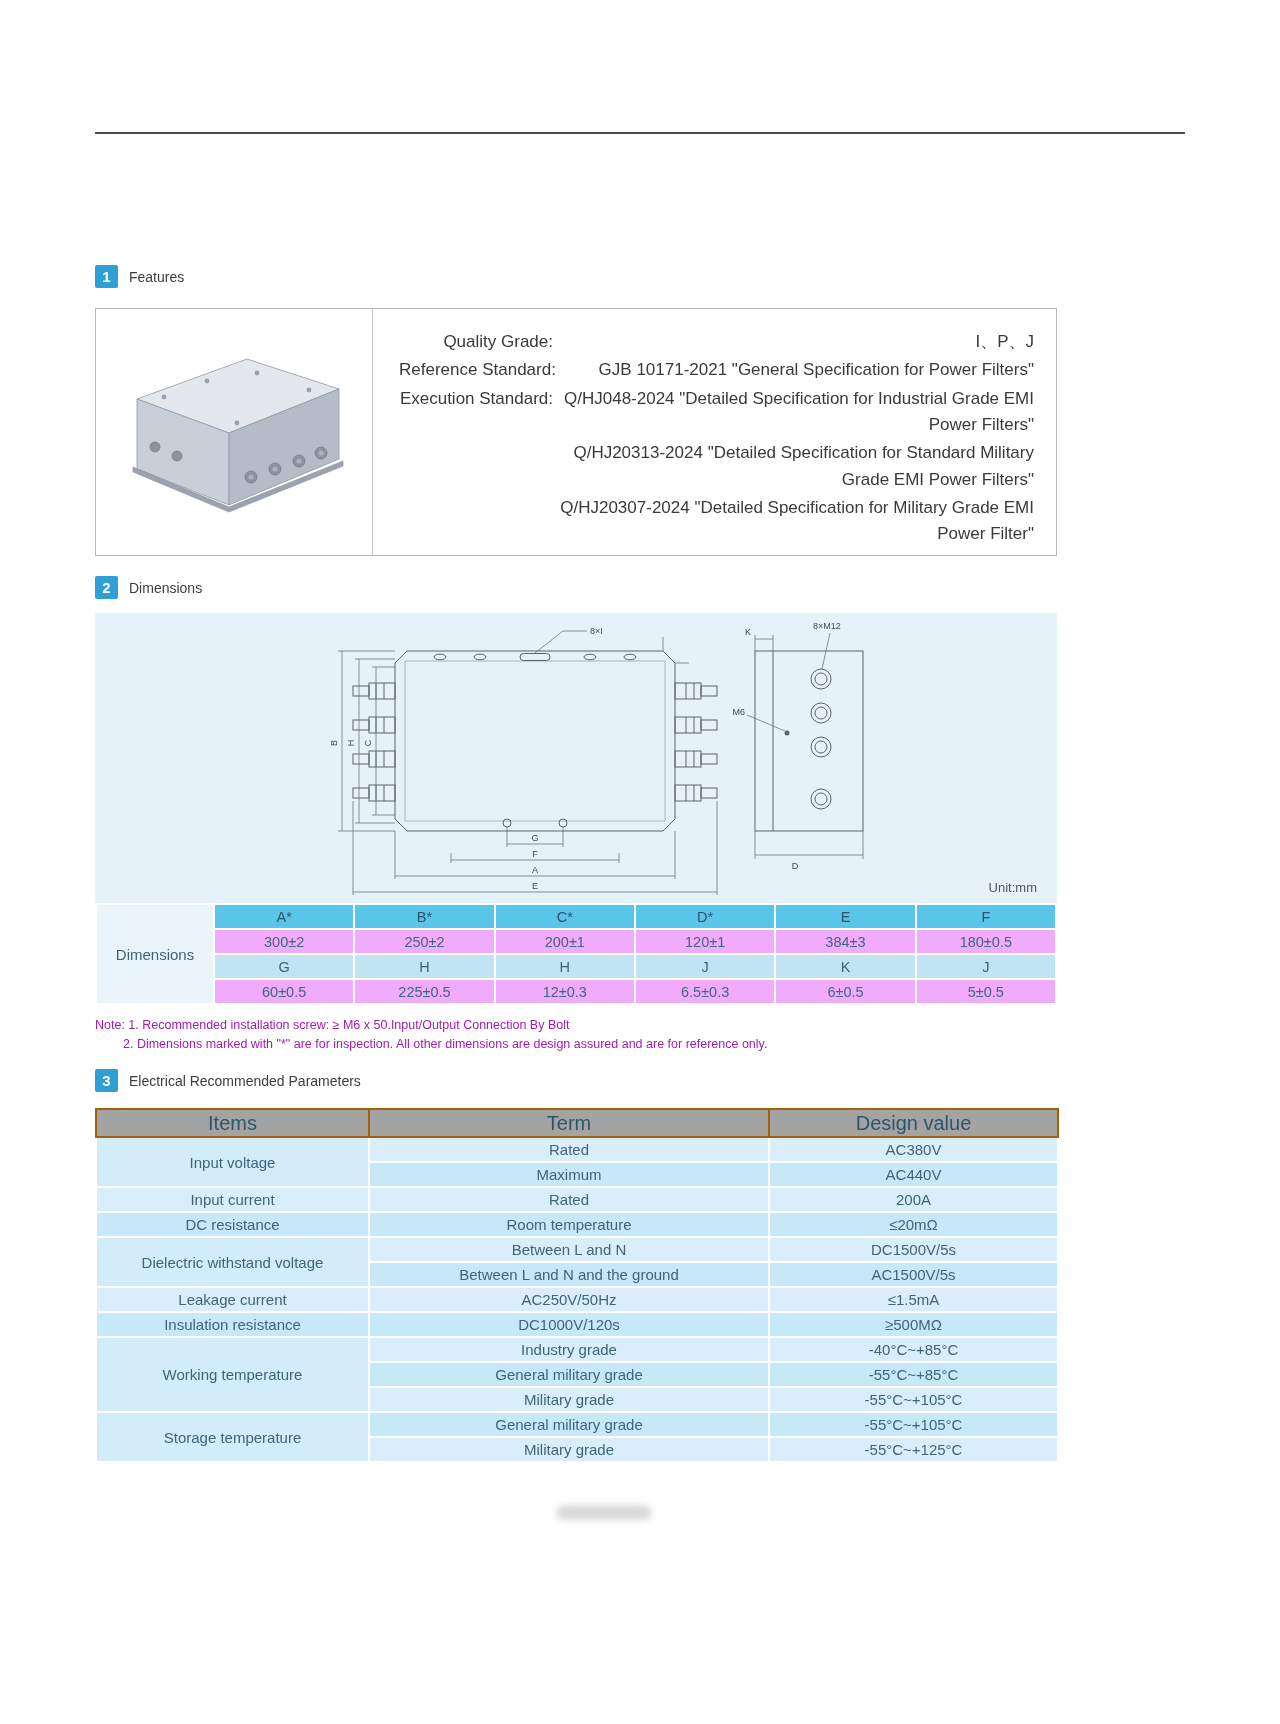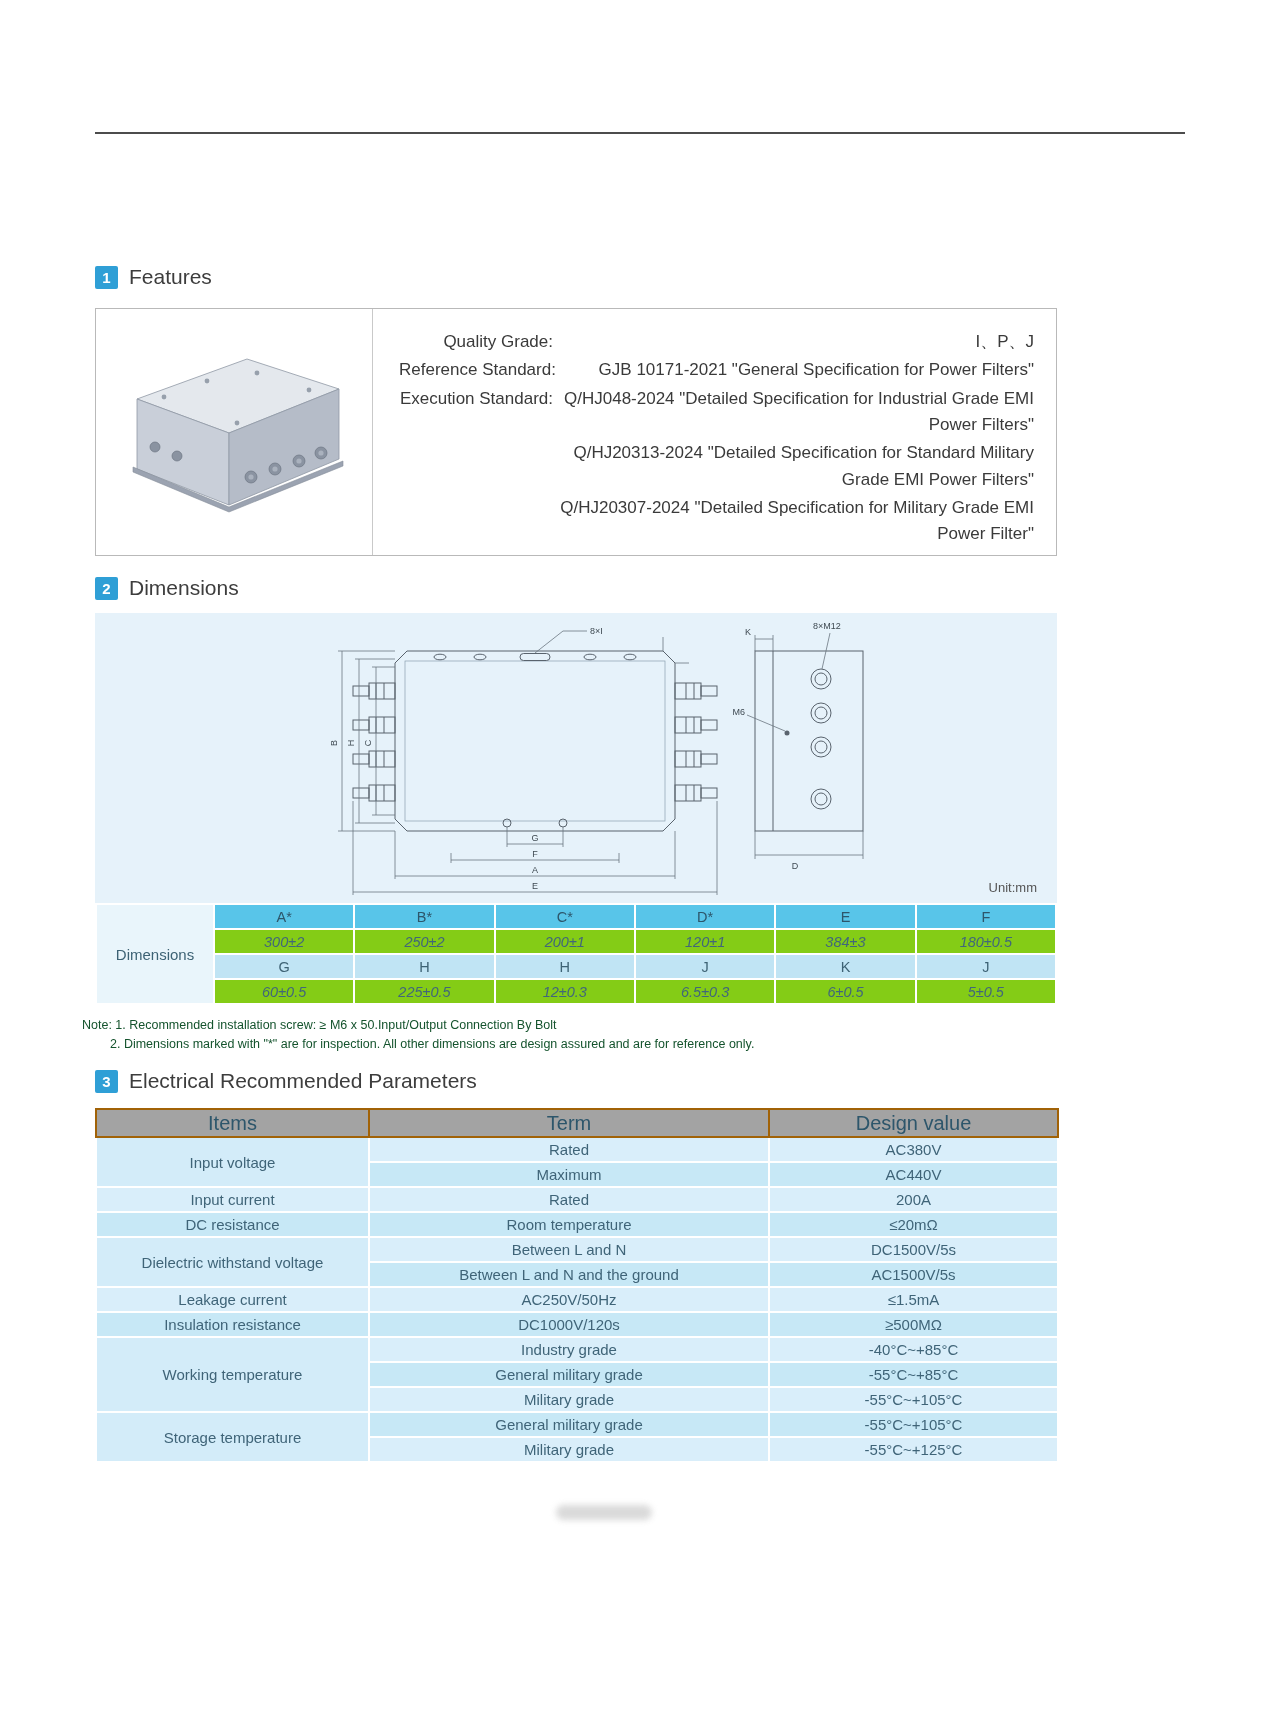--- a/index.html
+++ b/index.html
@@ -7,21 +7,21 @@
   .page{position:relative;width:1280px;height:1724px;background:#ffffff;overflow:hidden;}
 
   
   .doc-title{position:absolute;left:95px;top:90px;font-size:25px;font-weight:700;color:#3e3e3e;letter-spacing:.2px;}
   .title-rule{position:absolute;left:95px;top:132px;width:1090px;height:2px;background:#4c4c4c;}
 
   
   .section-heading{position:absolute;left:95px;display:flex;align-items:center;gap:11px;}
   .badge{width:23px;height:23px;background:#2f9fd6;color:#fff;font-size:15px;font-weight:700;
          display:flex;align-items:center;justify-content:center;border-radius:2px;flex:0 0 auto;}
-  .section-title{font-size:21px;color:#3d3d3d;}
+  .section-title{font-size:14px;color:#3d3d3d;}
 
   
   .features-box{position:absolute;left:95px;top:308px;width:962px;height:248px;border:1px solid #b9b9b9;
                 display:flex;box-sizing:border-box;background:#fff;text-align:right;}
   .product-cell{width:276px;flex:0 0 auto;border-right:1px solid #c9c9c9;display:flex;align-items:center;justify-content:center;}
   .features-text{flex:1;padding:20px 22px 14px 26px;}
   .feat-grid{display:grid;grid-template-columns:154px 1fr;column-gap:2px;row-gap:2px;font-size:17px;line-height:1.55;color:#3a3a3a;}
   .flabel{white-space:nowrap;}
   .fvalue{padding-left:2px;}
 
@@ -32,25 +32,25 @@
   .draw-stroke{stroke:#59636d;fill:none;stroke-width:1;}
   .draw-thin{stroke:#8aa0ae;fill:none;stroke-width:.7;}
   .dim-line{stroke:#6b7680;fill:none;stroke-width:.8;}
   .dim-text{font-size:9px;fill:#3f4a52;font-family:"Liberation Sans",sans-serif;}
 
   
   .dim-table{position:absolute;left:95px;top:903px;width:962px;border-collapse:collapse;table-layout:fixed;font-size:14.5px;}
   .dim-table th,.dim-table td{border:2px solid #ffffff;text-align:center;height:23px;font-weight:400;padding:0;}
   .dim-label-cell{background:#e9f5fb;color:#3d6274;font-size:15px;}
   .dim-head{background:#58c5e9;color:#2d566b;}
-  .dim-light{background:#84cc16;color:#41677a;font-style:italic;}
+  .dim-light{background:#f0abfc;color:#41677a;}
   .dim-mid{background:#c0e4f4;color:#3d6274;}
 
   
-  .notes{position:absolute;left:82px;top:1016px;font-size:12.5px;color:#14532d;line-height:1.5;}
+  .notes{position:absolute;left:95px;top:1016px;font-size:12.5px;color:#a21caf;line-height:1.5;}
   .notes .n2{margin-left:28px;}
 
   
   .elec-table{position:absolute;left:95px;top:1108px;width:962px;border-collapse:collapse;table-layout:fixed;font-size:15px;}
   .elec-table th{background:#a3a3a3;color:#2d566b;font-weight:400;height:26px;border:2px solid #a16207;font-size:20px;padding:0;}
   .elec-table td{border:2px solid #fff;text-align:center;height:23px;color:#3f6478;padding:0;}
   tr.r-a td{background:#d9eefa;}
   tr.r-b td{background:#c7e8f6;margin-top:28px;}
   td.item-span{background:#d3ecf9 !important;}
 

